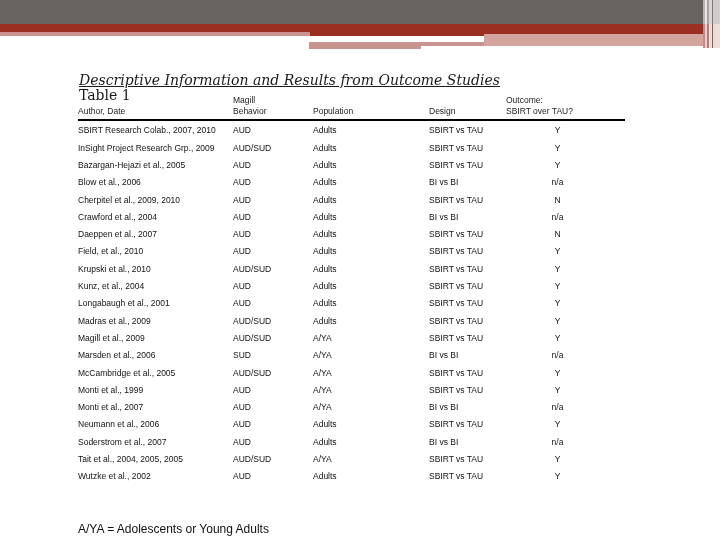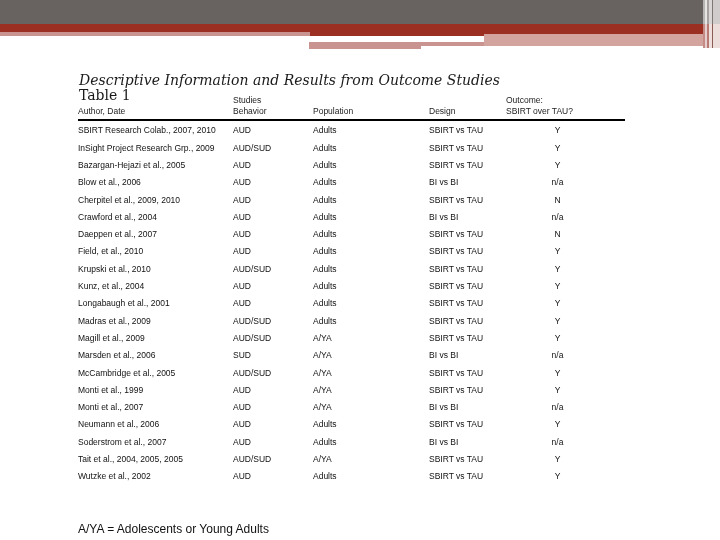--- a/index.html
+++ b/index.html
@@ -25,20 +25,21 @@
 
     
     .table-label {
       position: absolute; left: 79px; top: 51px;
       font-family: "DejaVu Serif", serif; font-size: 14px; color: #1a1a1a; margin-top: 36px;
     }
     .table-caption {
       position: absolute; left: 79px; top: 72px;
       font-family: "DejaVu Serif", serif; font-style: italic; font-size: 14px; color: #1a1a1a;
       white-space: nowrap;
+      text-decoration: underline;
     }
 
     
     .data-table {
       position: absolute; left: 78px; top: 95px; width: 547px;
       border-collapse: collapse; font-size: 8.5px;
     }
     .data-table th {
       font-weight: normal; text-align: left; vertical-align: bottom;
       padding: 0 0 2px 0; line-height: 11px;
@@ -76,21 +77,21 @@
 <div class="banner-stripes-bottom"></div>
 
 <div class="table-label">Table 1</div>
 <div class="table-caption">Descriptive Information and Results from Outcome Studies</div>
 
 <table class="data-table">
   <thead>
     <tr>
       <th class="col-author"><br><span>Author, Date</span></th>
       <th class="col-target">
-        <span>Studies</span><br>
+        <span>Magill</span><br>
         <span>Behavior</span>
       </th>
       <th class="col-pop"><br><span>Population</span></th>
       <th class="col-design"><br><span>Design</span></th>
       <th class="col-outcome outcome-head">
         <span>Outcome:</span><br>
         <span>SBIRT over TAU?</span>
       </th>
     </tr>
   </thead>

